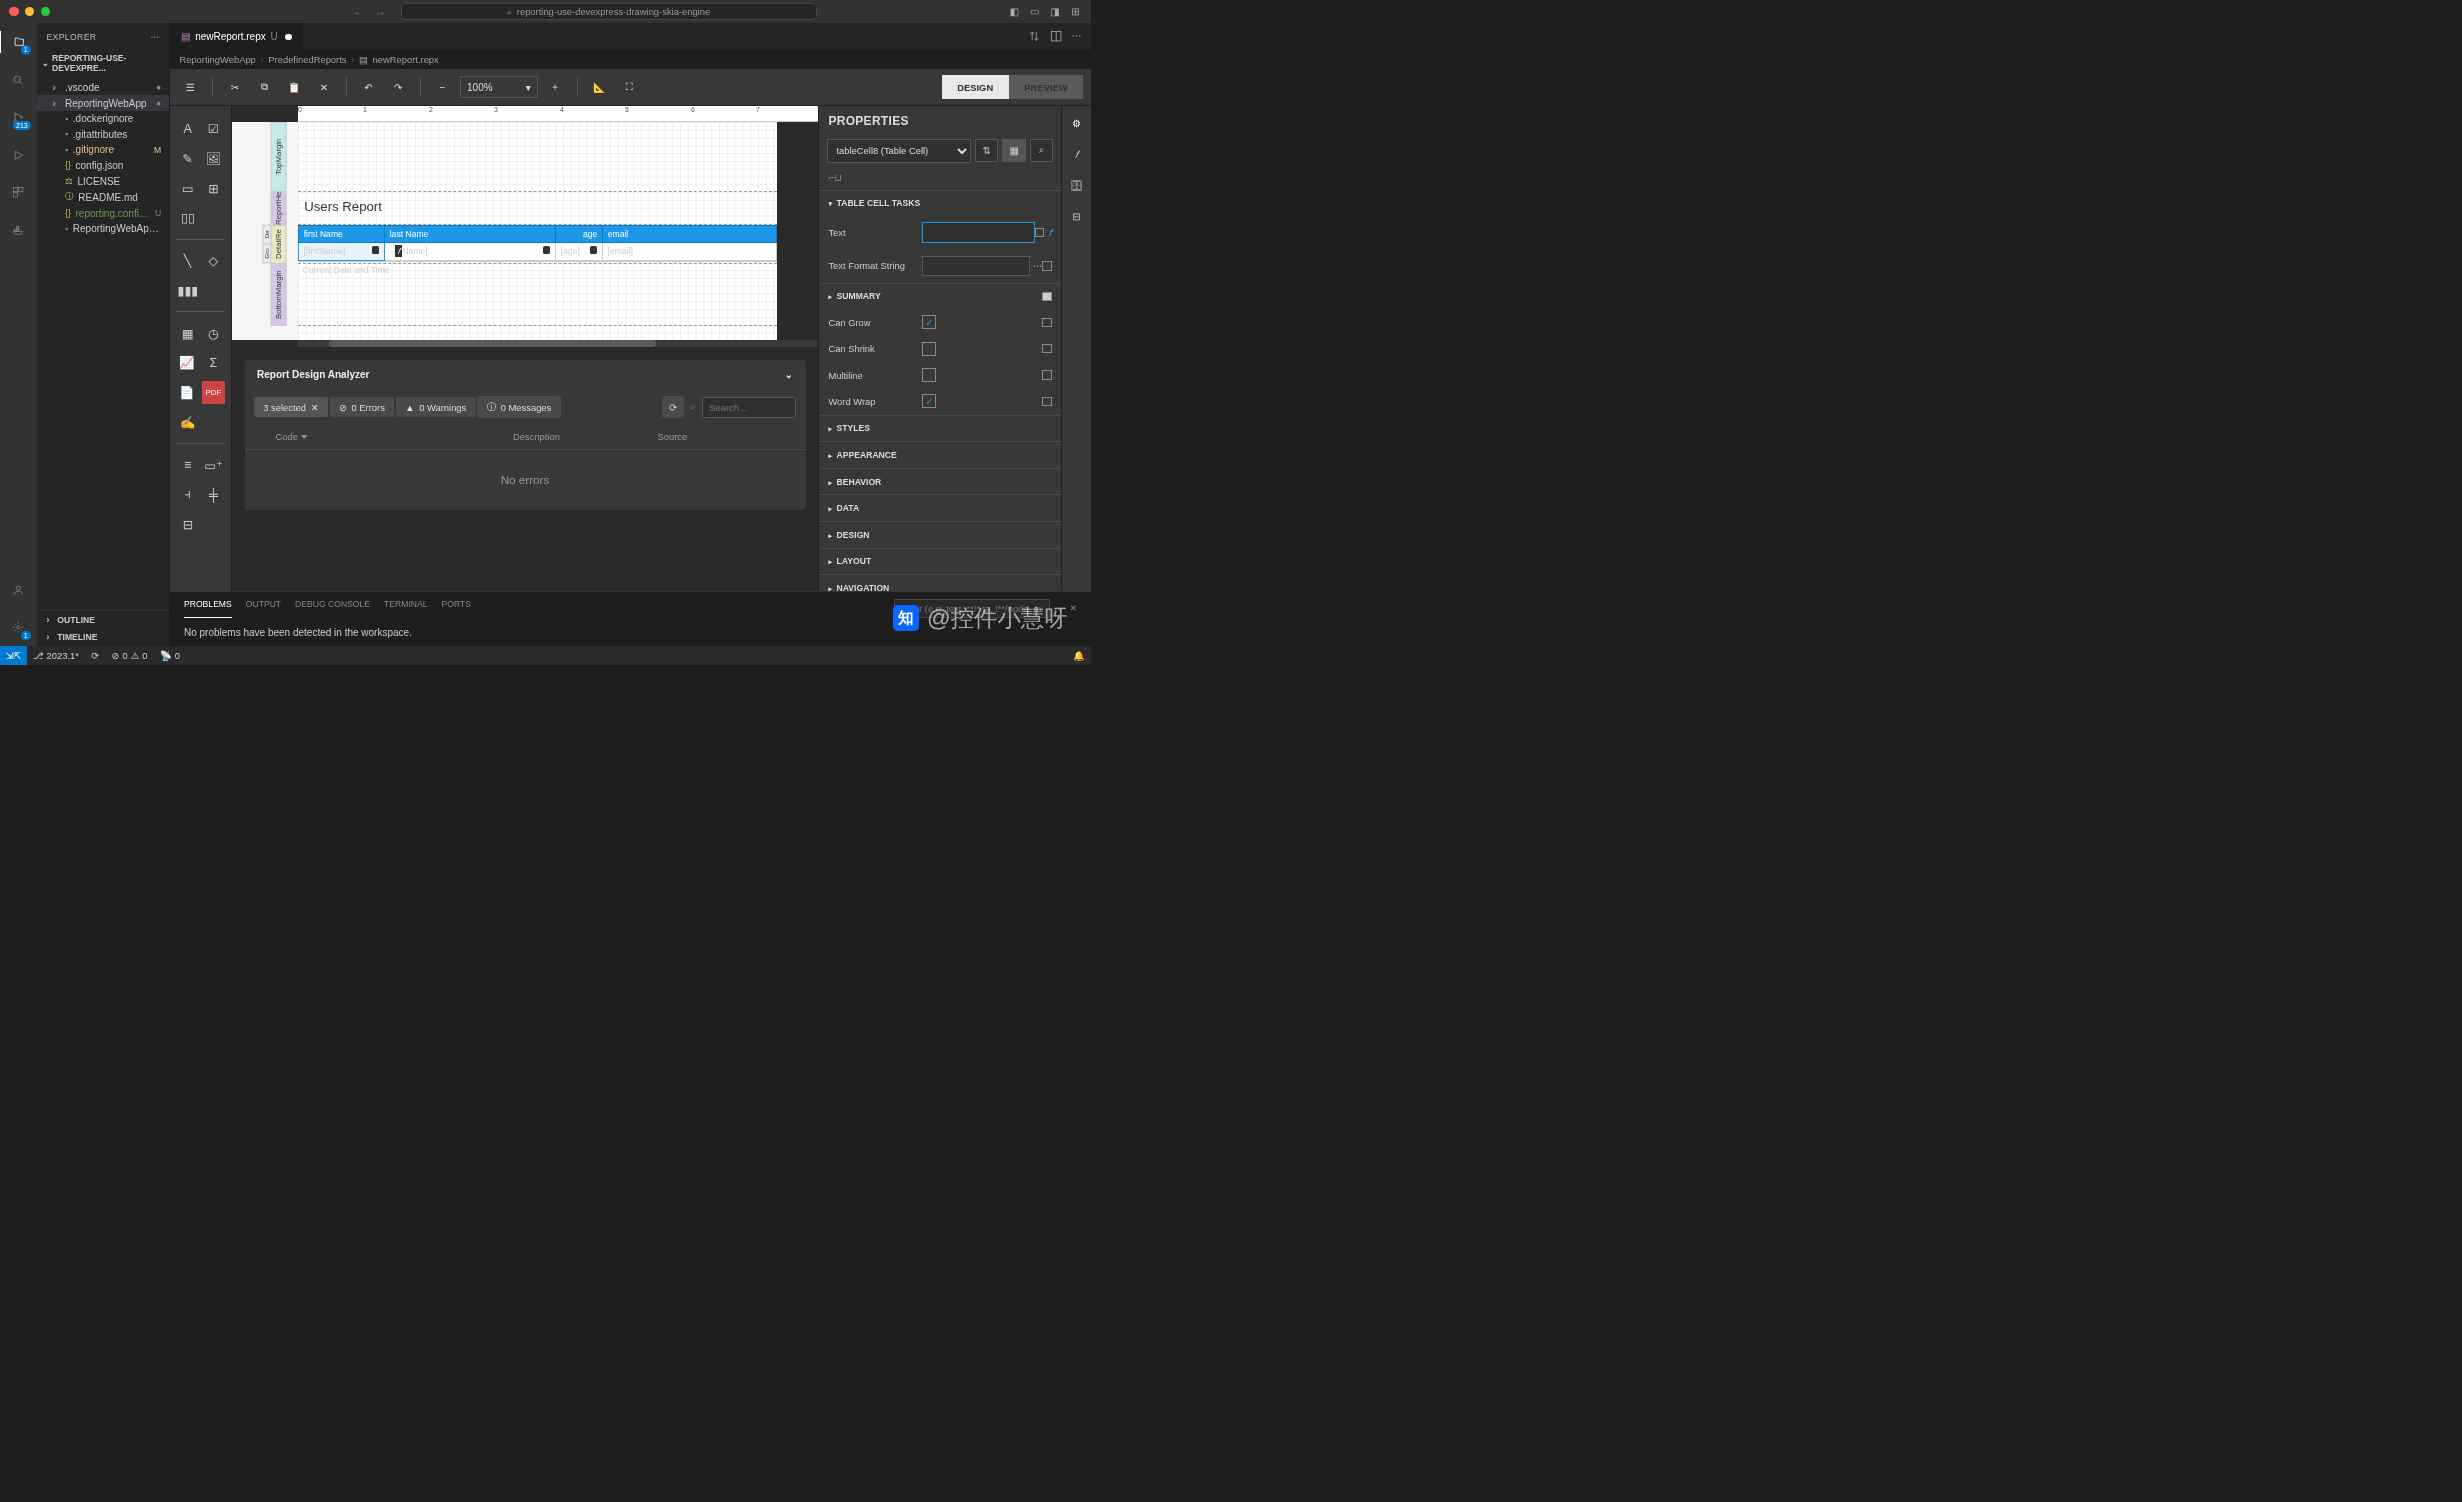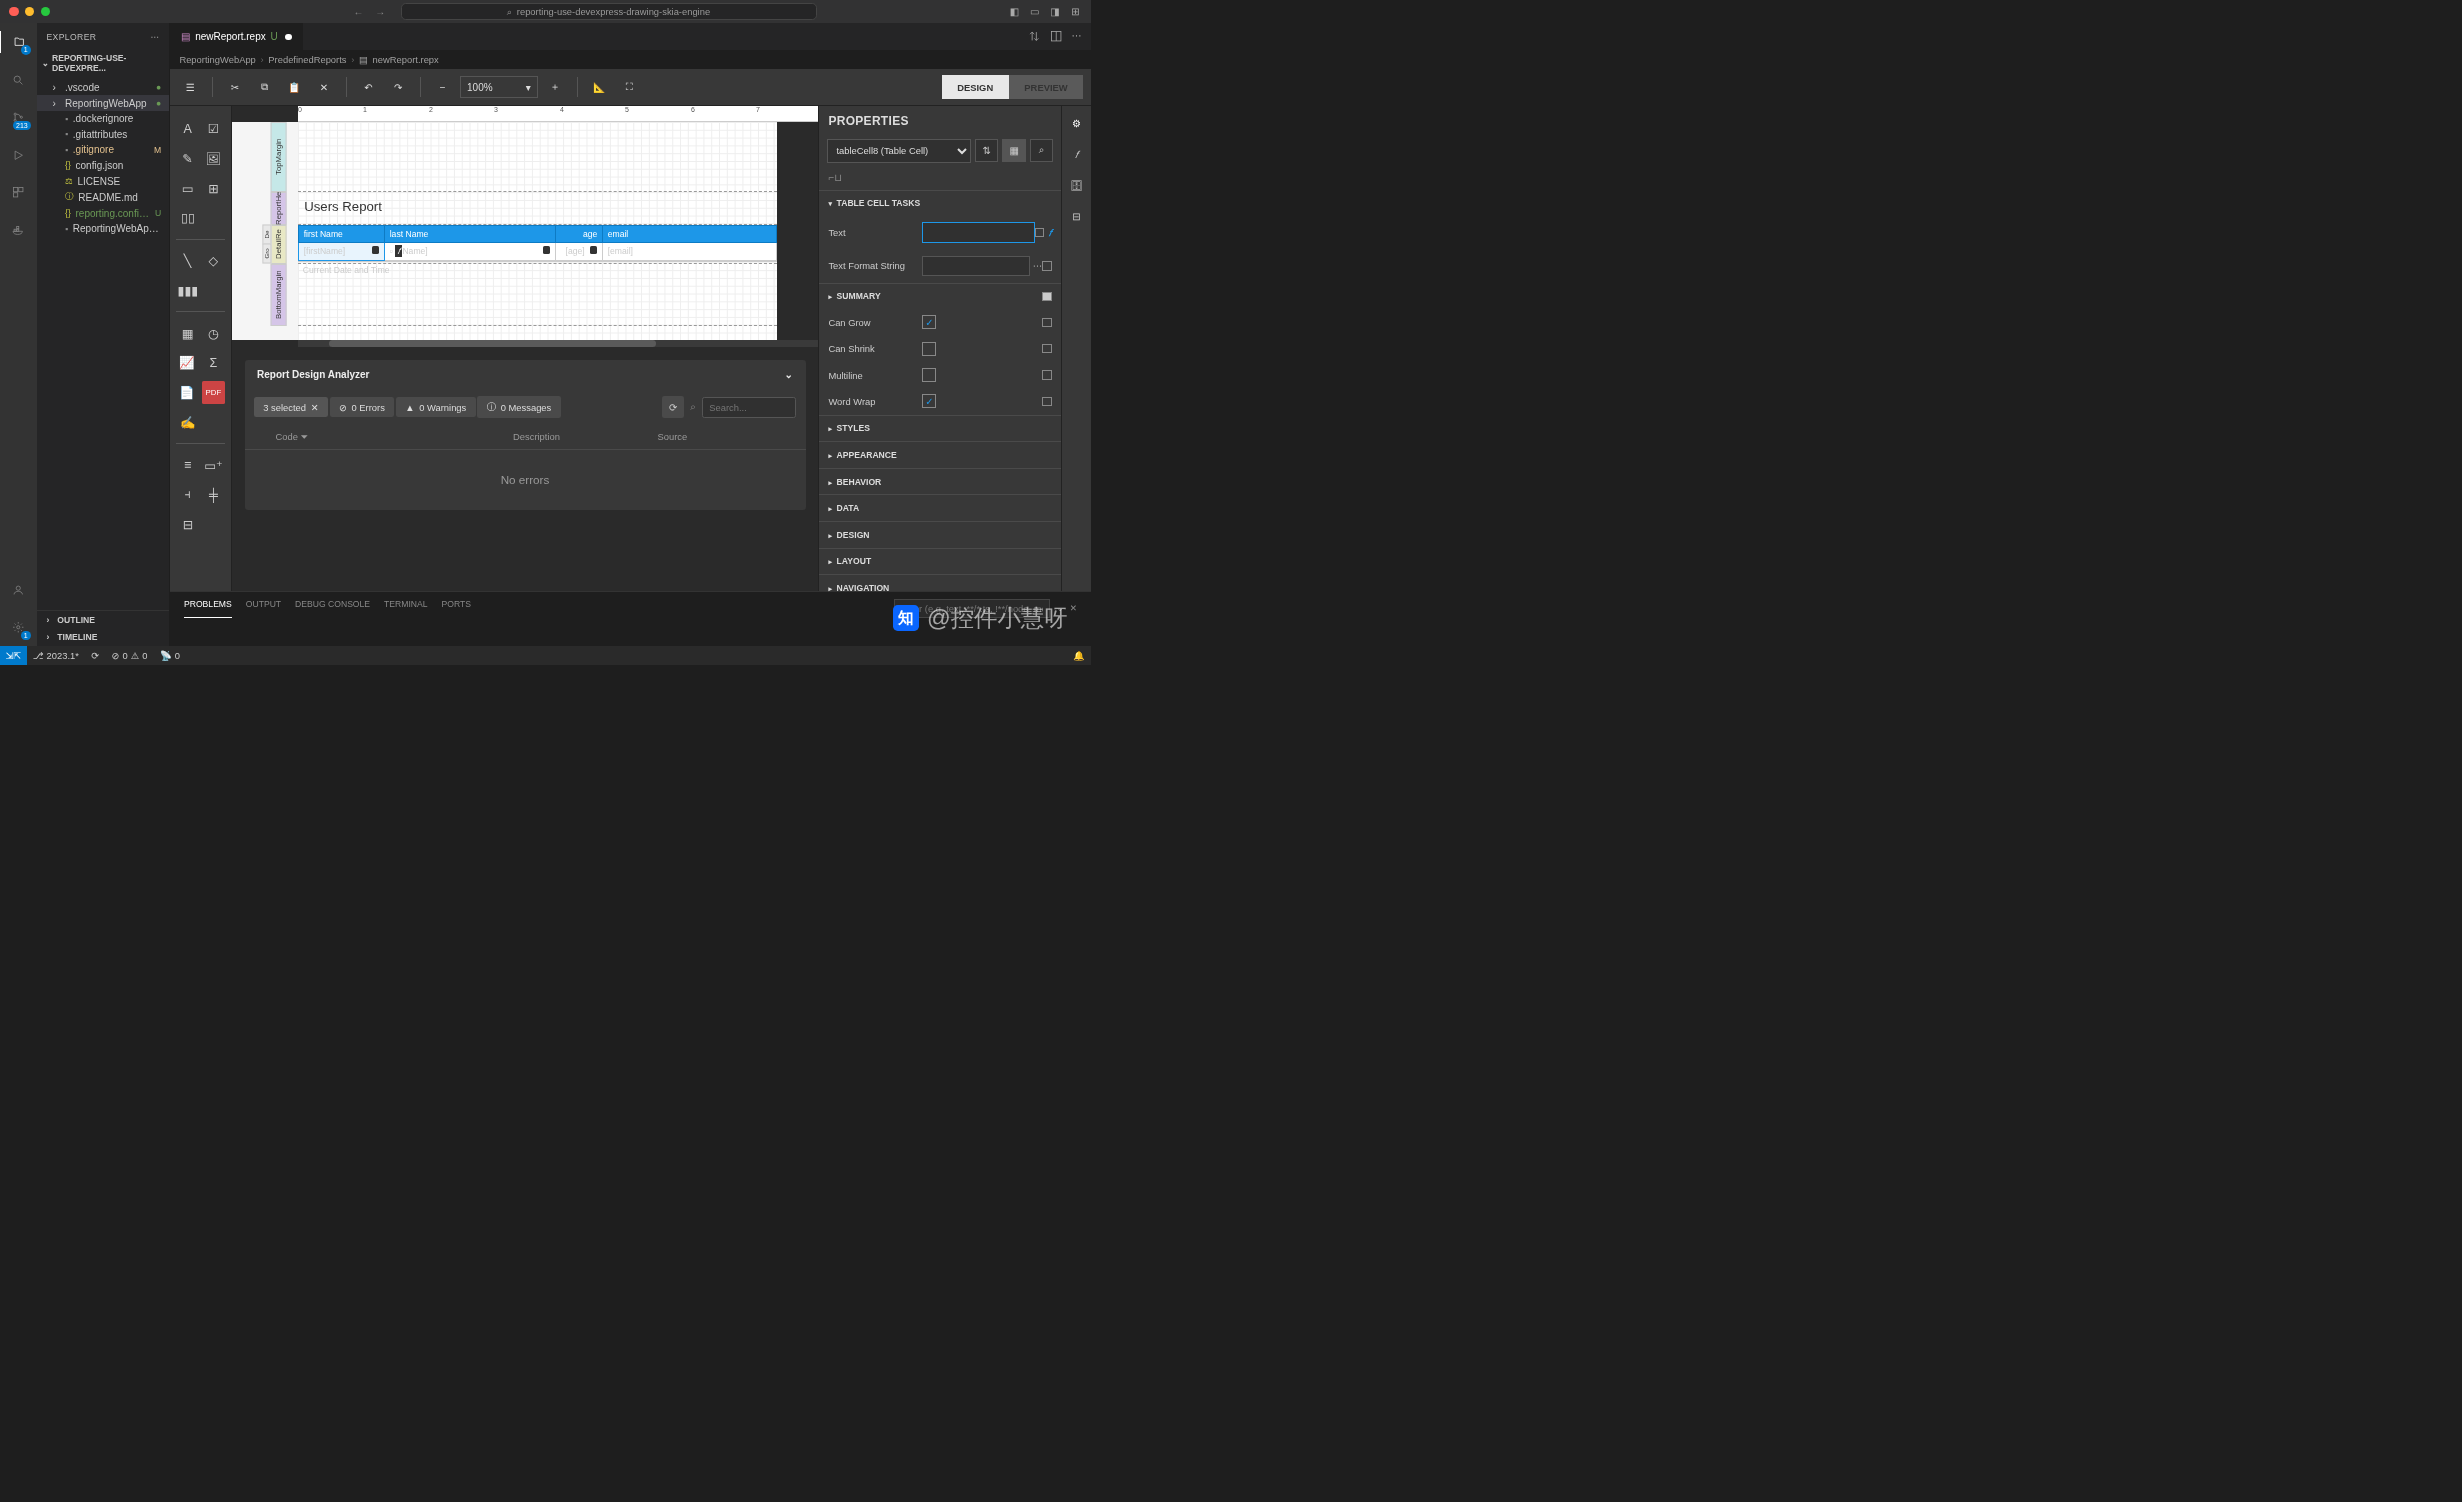--- a/index.html
+++ b/index.html
@@ -79,21 +79,21 @@
 .design-surface{flex:1;background:#fff;background-image:linear-gradient(#eee 0.8px,transparent 0.8px),linear-gradient(90deg,#eee 0.8px,transparent 0.8px);background-size:7.8px 7.8px;min-height:218px;position:relative}
 .band{border-bottom:0.8px dashed #999;position:relative}
 .band.topmargin{height:70px}
 .band.header{height:33px;padding:7.8px 6.2px}
 .band.header .title{font-size:13.2px;color:#333;font-weight:400}
 .band.detail{height:39px;padding:0}
 .band.detail table{width:100%;border-collapse:collapse;font-size:8.6px}
 .band.detail th{background:#1d97e8;color:#fff;text-align:left;padding:3.1px 4.7px;font-weight:400;border:0.8px solid #0d7bc4}
 .band.detail th.age{text-align:right}
 .band.detail td{padding:3.1px 4.7px;border:0.8px solid #ccc;background:#fff;position:relative}
-.band.detail td.age{text-align:center}
+.band.detail td.age{text-align:left}
 .band.detail td.sel{border:1.6px solid #1d97e8;background:#e8f4fd}
 .db-icon{width:7.8px;height:7.8px;background:#333;display:inline-block;float:right;border-radius:1.6px}
 .band.botmargin{height:62px}
 
 .hscroll-track{margin-left:66px;height:7.8px;background:#3a3a3a;position:relative}
 .hscroll-thumb{position:absolute;left:31px;width:327px;height:7.8px;background:#5a5a5a;border-radius:3.9px}
 
 
 .analyzer{margin:12.5px;background:#383838;border-radius:3.1px;padding:0}
 .an-header{padding:9.4px 12.5px;font-size:10px;font-weight:600;color:#eee;display:flex;justify-content:space-between;cursor:pointer}
@@ -633,20 +633,23 @@
       <span class="pt">OUTPUT</span>
       <span class="pt">DEBUG CONSOLE</span>
       <span class="pt">TERMINAL</span>
       <span class="pt">PORTS</span>
       <div class="panel-filter">
         <input type="text" placeholder="Filter (e.g. text, **/*.ts, !**/node_modules/**)" style="">
         <span>⌄</span>
         <span>✕</span>
       </div>
     </div>
+    <div class="panel-body">
+      <span>No problems have been detected in the workspace.</span>
+    </div>
   </div>
 </div>
 
 <div class="statusbar">
   <div class="remote">⇲⇱</div>
   <div class="sb-item">
       <span>⎇</span>
       <span>2023.1*</span>
     </div>
   <div class="sb-item">⟳</div>

